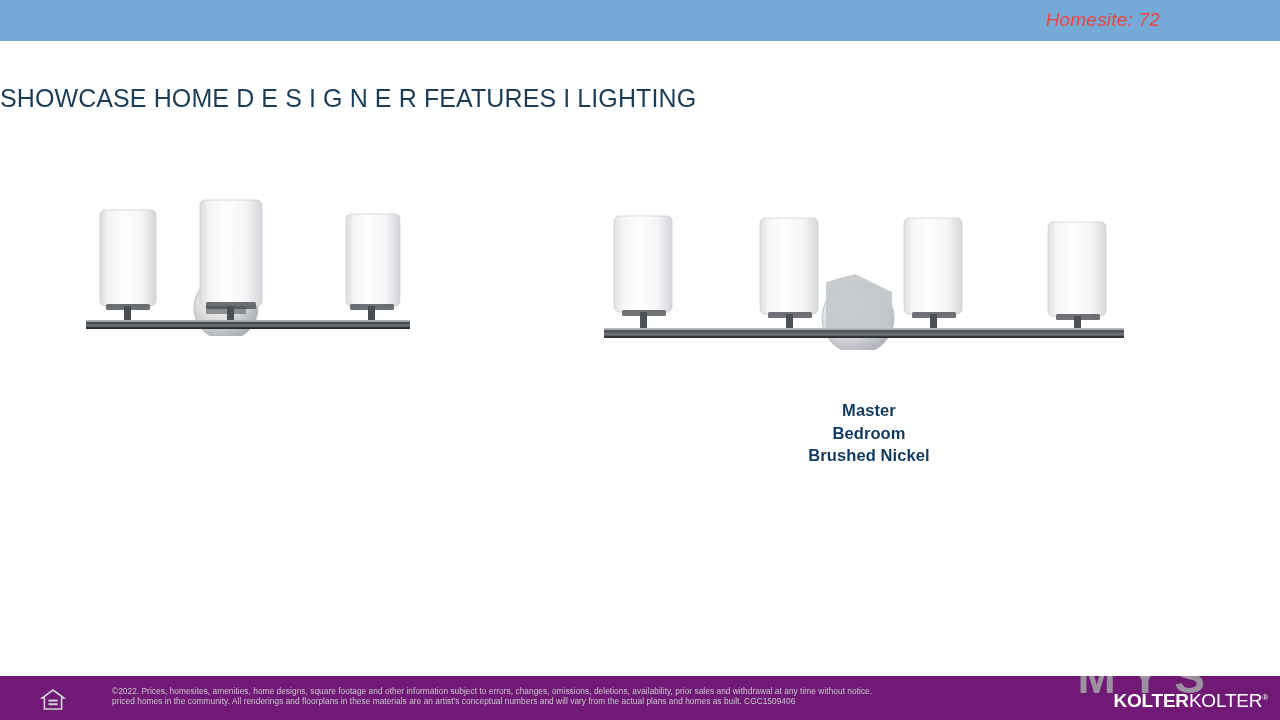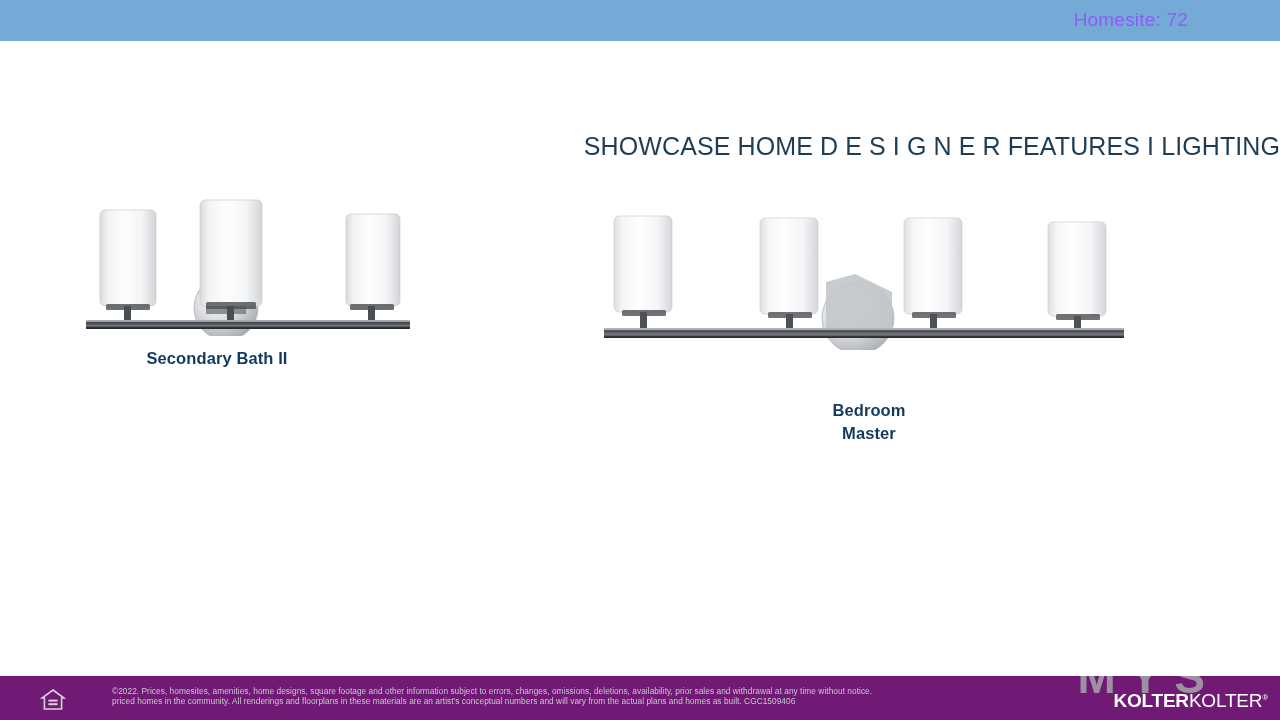--- a/index.html
+++ b/index.html
@@ -11,31 +11,31 @@
     overflow:hidden;
   }
   .slide { position:relative; width:1280px; height:720px; background:#fff; }
 
   
   .header-bar {
     position:absolute; left:0; top:0; width:1280px; height:41px;
     background:#76aad6;
   }
   .homesite {
-    position:absolute; right:92px; top:9px;
-    color:#8b5cf6; font-size:19px; font-weight:400;
-    letter-spacing:.2px; white-space:nowrap;
+    position:absolute; right:120px; top:9px;
+    color:#ef4444; font-size:19px; font-weight:400;
+    letter-spacing:.2px; white-space:nowrap;font-style:italic;
   }
 
   
   .slide-title {
     position:absolute; left:0; top:84px; width:1280px;
-    text-align:right;
+    text-align:left;
     color:#1d3c56; font-size:25px; font-weight:400;
-    letter-spacing:.1px; white-space:nowrap;margin-top:48px;
+    letter-spacing:.1px; white-space:nowrap;
   }
 
   
   .fixture { position:absolute; }
   .fx-left  { left:78px;  top:196px; width:340px; height:140px; }
   .fx-right { left:600px; top:200px; width:530px; height:150px; }
 
   .fixture svg { display:block; width:100%; height:100%; }
 
   .fx-label {
@@ -122,23 +122,20 @@
         <rect x="272" y="108" width="44" height="6" rx="1.5" opacity=".8"></rect>
         <rect x="290" y="110" width="7" height="16"></rect>
       </g>
 
       <rect x="8" y="124" width="324" height="9" rx="1.5" fill="url(#barA)"></rect>
       <rect x="8" y="124" width="324" height="2" fill="#b9bcc0" opacity=".7"></rect>
       <rect x="8" y="131" width="324" height="2" fill="#1f2225" opacity=".6"></rect>
     </svg>
   </div>
 
-  <div class="fx-label lbl-left">
-    <div>Secondary Bath II</div>
-  </div>
 
   <div class="fixture fx-right">
     <svg viewBox="0 0 530 150" xmlns="http://www.w3.org/2000/svg">
       <defs>
         <linearGradient id="shadeB" x1="0" y1="0" x2="1" y2="0">
           <stop offset="0" stop-color="#dcdee0"></stop>
           <stop offset="0.14" stop-color="#f4f5f6"></stop>
           <stop offset="0.42" stop-color="#fefefe"></stop>
           <stop offset="0.74" stop-color="#f5f6f7"></stop>
           <stop offset="1" stop-color="#d4d6d9"></stop>
@@ -177,22 +174,23 @@
         <rect x="474" y="116" width="7" height="14"></rect>
       </g>
 
       <rect x="4" y="128" width="520" height="10" rx="1.5" fill="url(#barB)"></rect>
       <rect x="4" y="128" width="520" height="2" fill="#c3c6ca" opacity=".7"></rect>
       <rect x="4" y="136" width="520" height="2" fill="#24272a" opacity=".6"></rect>
     </svg>
   </div>
 
   <div class="fx-label lbl-right">
+    <div>Master</div>
     <div>Bedroom</div>
-    <div>Master</div>
+    <div>Brushed Nickel</div>
   </div>
 
   <div class="footer-bar">
     <div class="footer-watermark">M   Y   S</div>
   </div>
 
   <div class="eho-icon">
     <svg viewBox="0 0 26 24" xmlns="http://www.w3.org/2000/svg">
       <path d="M13 2 L24 10 L21.6 10 L21.6 21 L4.4 21 L4.4 10 L2 10 Z" fill="none" stroke="#d2d2d6" stroke-width="1.6"></path>
       <rect x="8.4" y="11.6" width="9.2" height="2" fill="#d2d2d6"></rect>

